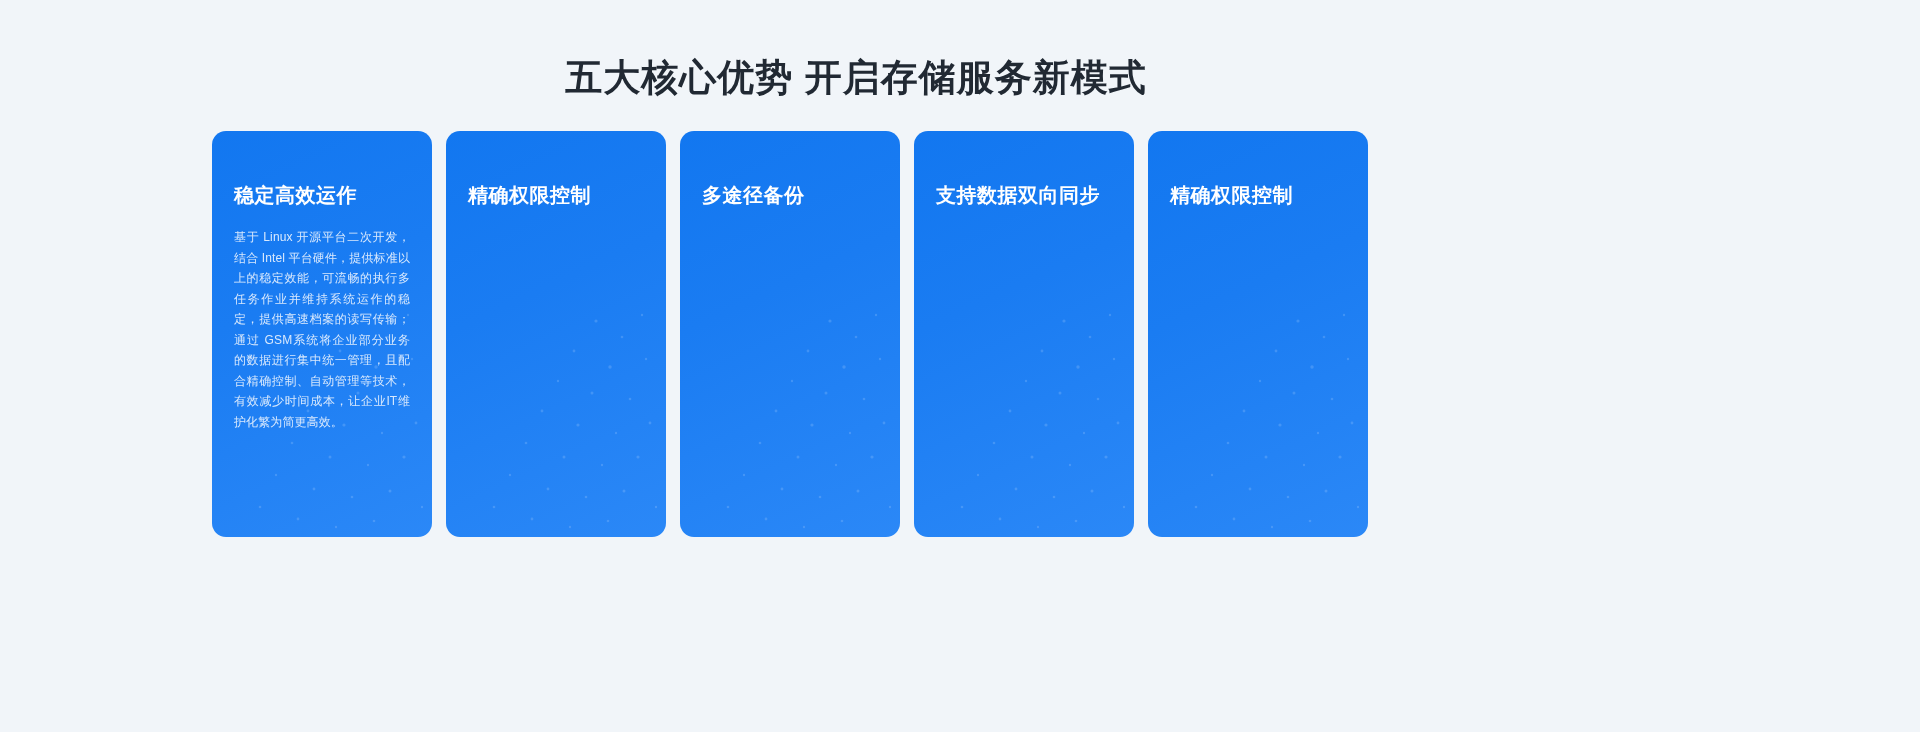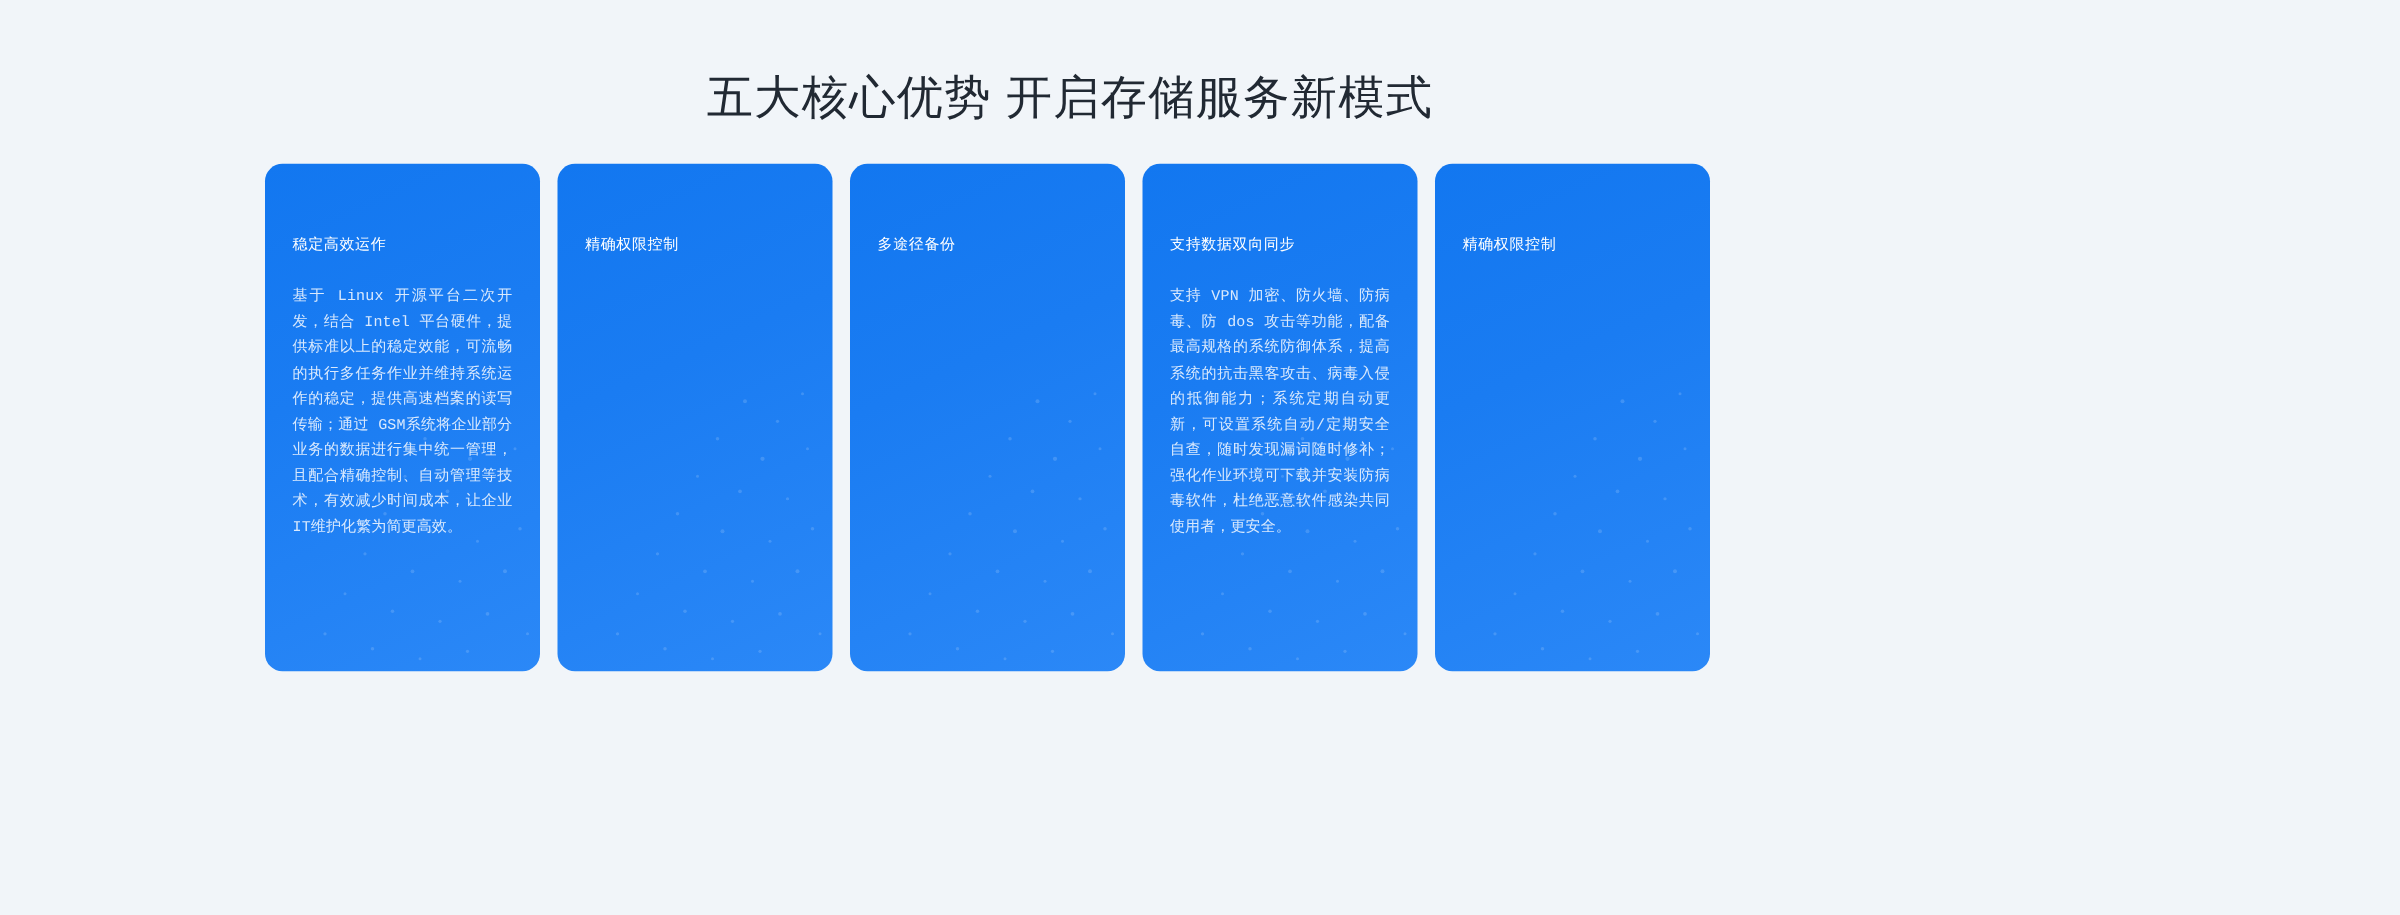--- a/index.html
+++ b/index.html
@@ -24,21 +24,21 @@
   }
 
   
   .page-title {
     position: absolute;
     top: 52px;
     left: 0;
     width: 1712px;
     text-align: center;
     font-size: 37px;
-    font-weight: 400;
+    font-weight: 700;
     color: #212933;
     letter-spacing: 1px;
     line-height: 52px;
     white-space: nowrap;
   }
 
   
   .card-rail {
     position: absolute;
     top: 131px;
@@ -67,33 +67,32 @@
     bottom: 0;
     width: 220px;
     height: 230px;
     pointer-events: none;
     opacity: .5;
   }
 
   .card-title {
     position: relative;
     z-index: 2;
-    font-size: 12px;
-    font-weight: 400;
+    font-size: 20px;
+    font-weight: 700;
     color: #ffffff;
     line-height: 24px;
     letter-spacing: .5px;
     margin-bottom: 20px;
     white-space: nowrap;
   }
 
   .card-body {
     position: relative;
     z-index: 2;
-    font-family: Liberation Mono, monospace;
   }
 
   .card-para {
     font-size: 12px;
     line-height: 20.5px;
     color: #d9e9fd;
     letter-spacing: .1px;
     text-align: justify;
     text-justify: inter-ideograph;
     margin-bottom: 11px;
@@ -242,23 +241,20 @@
             <circle cx="140" cy="190" r="1.3"></circle>
           <circle cx="178" cy="184" r="1.5"></circle>
             <circle cx="210" cy="200" r="1.2"></circle>
           <circle cx="48" cy="200" r="1.3"></circle>
             <circle cx="86" cy="212" r="1.4"></circle>
           <circle cx="124" cy="220" r="1.2"></circle>
             <circle cx="162" cy="214" r="1.3"></circle>
         </g>
       </svg>
       <div class="card-title">支持数据双向同步</div>
-      <div class="card-body">
-        <p class="card-para">支持 VPN 加密、防火墙、防病毒、防 dos 攻击等功能，配备最高规格的系统防御体系，提高系统的抗击黑客攻击、病毒入侵的抵御能力；系统定期自动更新，可设置系统自动/定期安全自查，随时发现漏词随时修补；强化作业环境可下载并安装防病毒软件，杜绝恶意软件感染共同使用者，更安全。</p>
-      </div>
     </div>
 
     <div class="card">
       <svg class="card-dots" viewBox="0 0 220 230">
         <g fill="#ffffff" opacity="0.30">
           <circle cx="150" cy="14" r="1.6"></circle>
             <circle cx="176" cy="30" r="1.3"></circle>
           <circle cx="196" cy="8" r="1.2"></circle>
             <circle cx="128" cy="44" r="1.4"></circle>
           <circle cx="164" cy="60" r="1.7"></circle>

